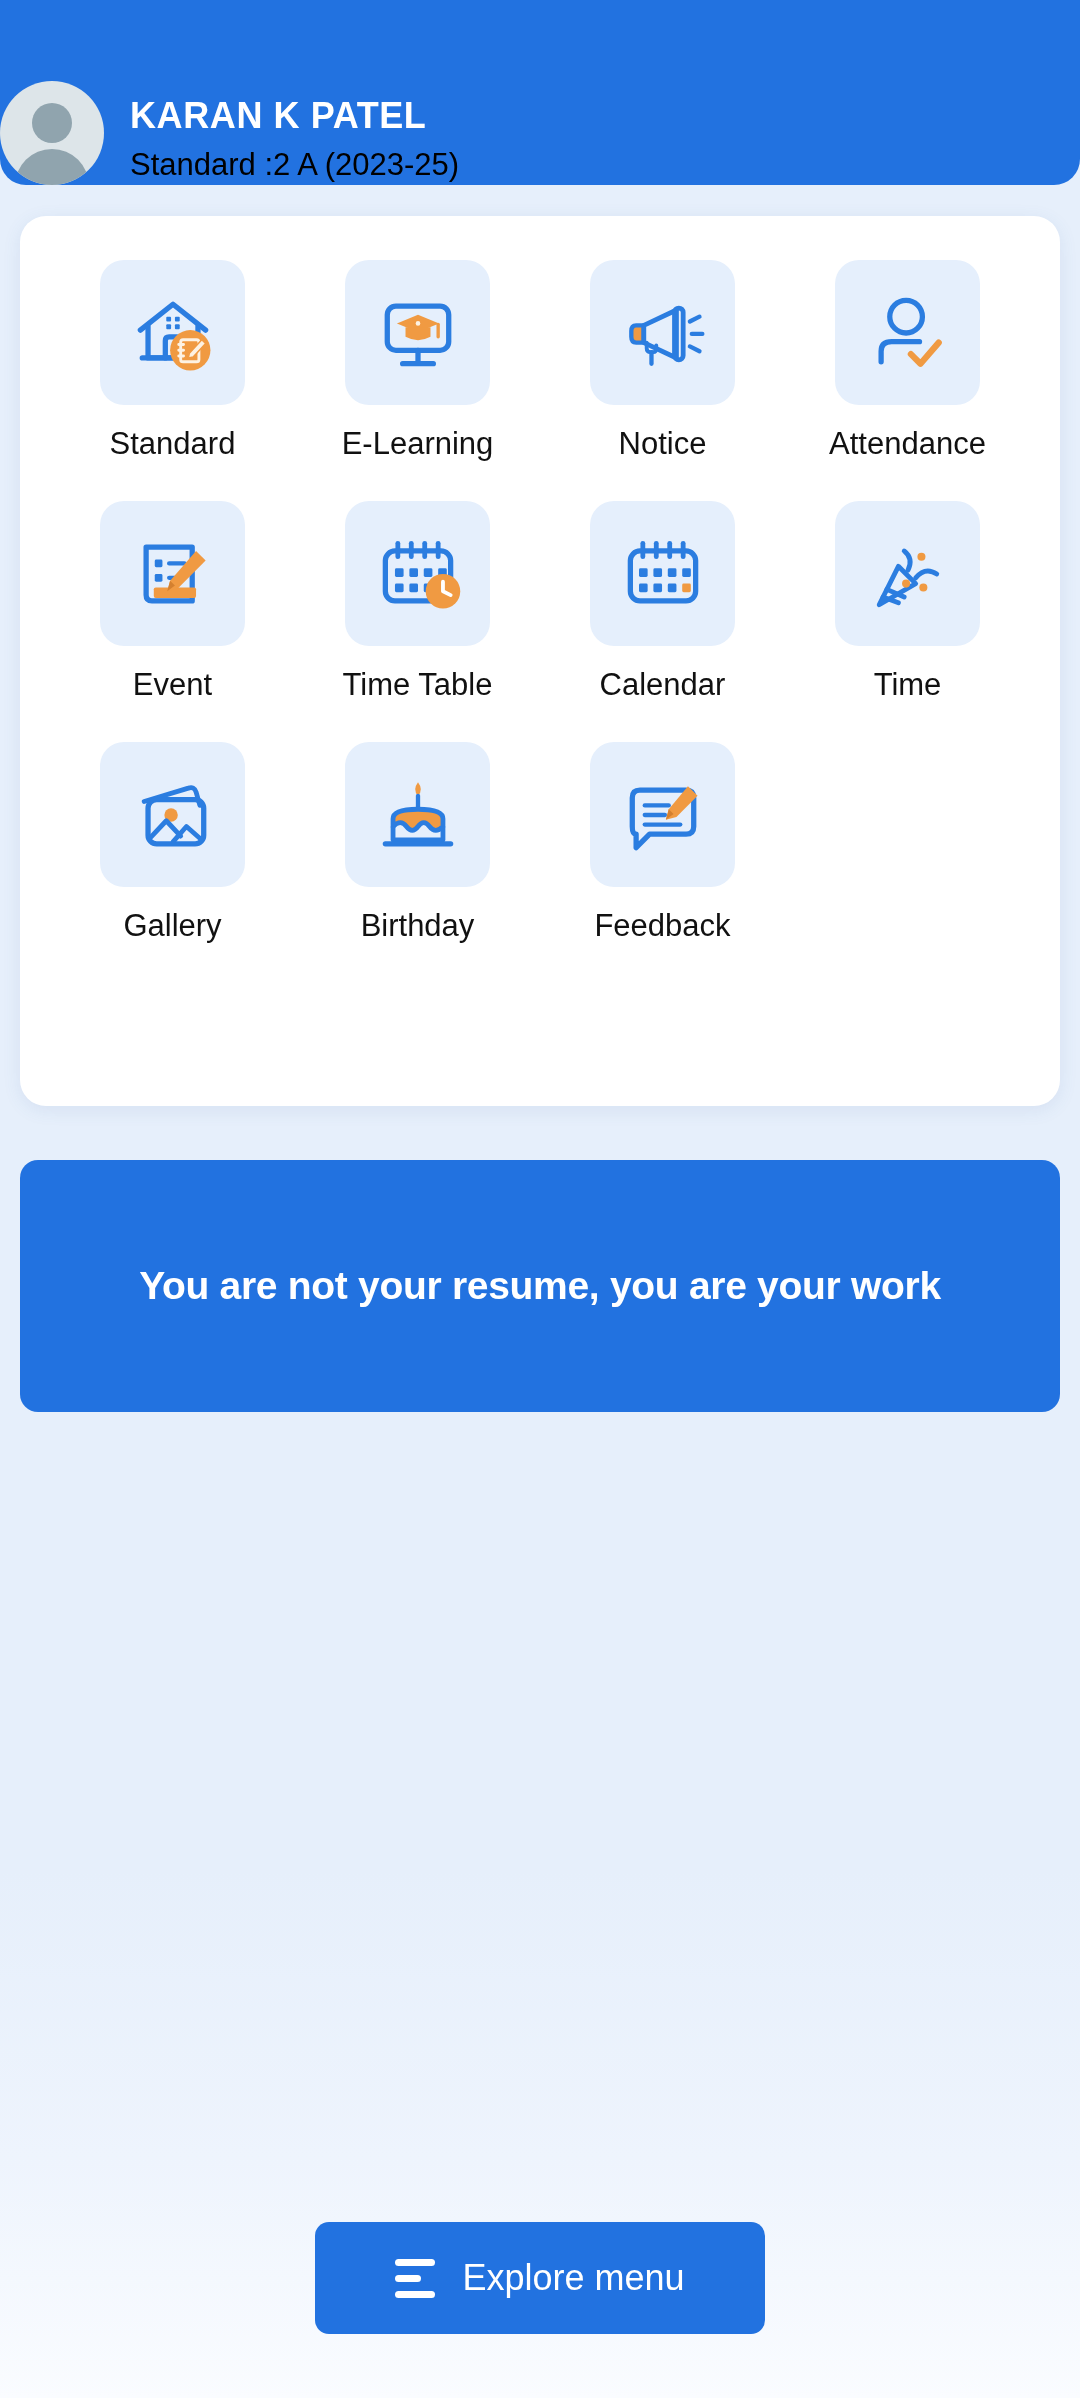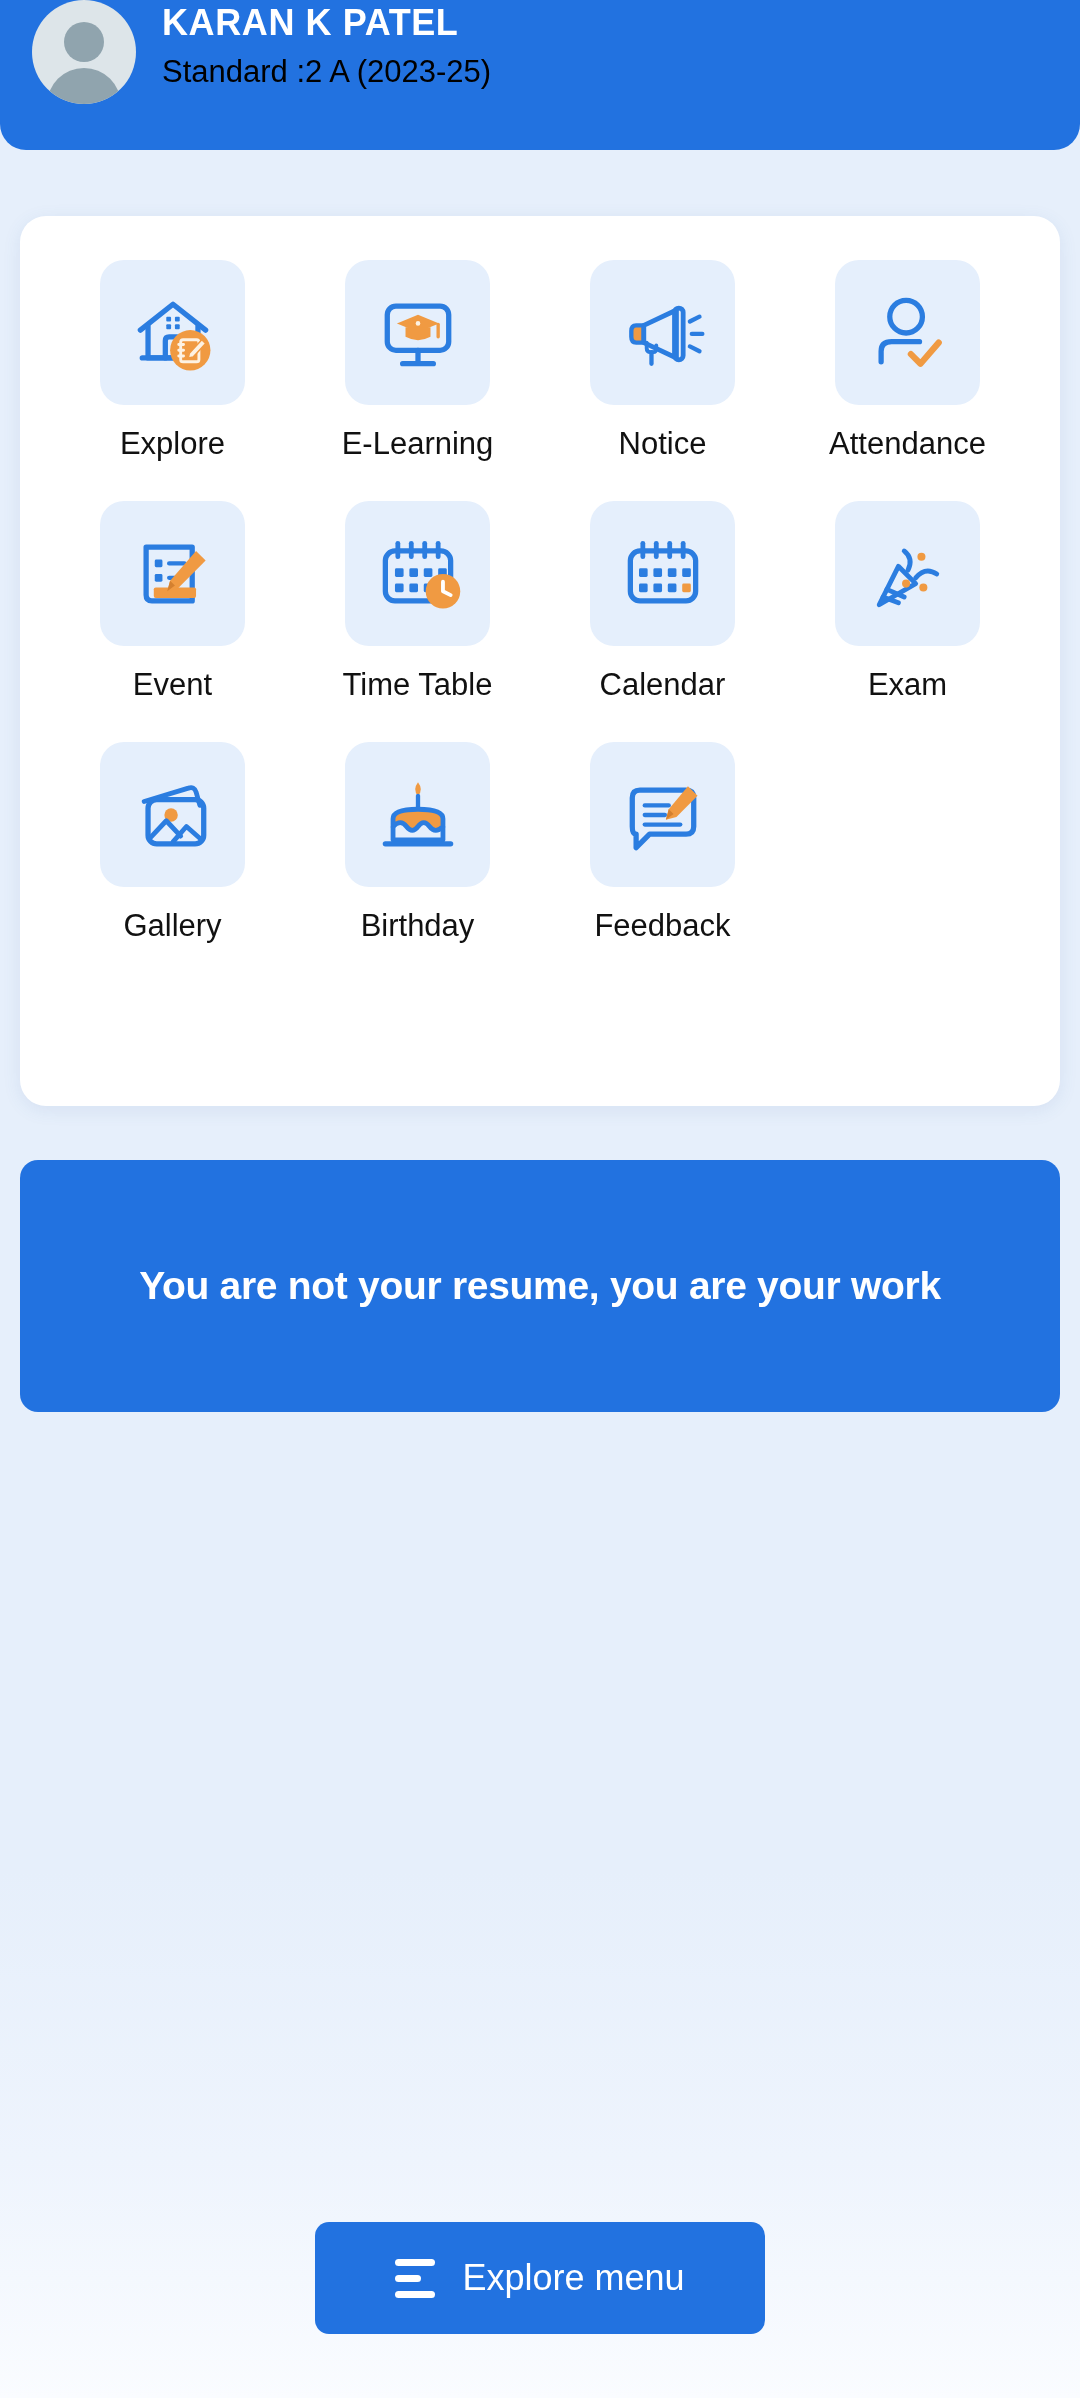--- a/index.html
+++ b/index.html
@@ -8,26 +8,25 @@
     font-family:"Liberation Sans", sans-serif;
     overflow:hidden;
   }
   body {
     background:linear-gradient(180deg,#e6effb 0%,#e6effb 78%,#eef4fd 90%,#fafcff 100%);
     position:relative;
   }
 
   
   .header {
-    height:150px;
+    height:185px;
     background:#2272e0;
     border-radius:0 0 26px 26px;
     display:flex;
-    align-items:flex-start;
-    padding-left:32px;
+    align-items:flex-end;
   }
   .avatar {
     width:104px; height:104px;
     border-radius:50%;
     background:#dde5e9;
     position:relative;
     flex:none;
     overflow:hidden;
   }
   .avatar .av-head {
@@ -186,21 +185,21 @@
             <rect x="52" y="41" width="5" height="5" rx="1"></rect>
           </g>
           <circle cx="68" cy="68" r="21" fill="#f09a42"></circle>
           <g fill="none" stroke="#fdf2e3" stroke-width="3" stroke-linecap="round" stroke-linejoin="round">
             <rect x="58" y="57" width="19" height="23" rx="2.5"></rect>
             <path d="M56 62 h5 M56 68 h5 M56 74 h5"></path>
             <path d="M80 57 L84 61 L71 75 L66 76 L67 71 Z" fill="#fdf2e3" stroke="#f09a42" stroke-width="1.6"></path>
           </g>
         </svg>
       </div>
-      <div class="tile-label">Explore</div>
+      <div class="tile-label">Standard</div>
     </div>
 
     <div class="tile">
       <div class="tile-box">
         <svg viewBox="0 0 100 100">
           <rect x="18" y="22" width="64" height="46" rx="9" fill="none" stroke="#2b7de0" stroke-width="5.5"></rect>
           <path d="M50 68 L50 80 M34 82 L66 82" fill="none" stroke="#2b7de0" stroke-width="5.5" stroke-linecap="round"></path>
           <path d="M50 31 L72 40 L50 49 L28 40 Z" fill="#f09a42"></path>
           <path d="M37 44 L37 54 Q50 61 63 54 L63 44" fill="#f09a42"></path>
           <path d="M71 41 L71 54" stroke="#f09a42" stroke-width="3.5" stroke-linecap="round" fill="none"></path>
@@ -322,21 +321,21 @@
             <path d="M46 26 Q56 34 50 46"></path>
             <path d="M58 54 Q68 42 80 50"></path>
           </g>
           <g fill="#f09a42">
             <circle cx="64" cy="32" r="4.2"></circle>
             <circle cx="48" cy="60" r="4.2"></circle>
             <circle cx="66" cy="64" r="4.2"></circle>
           </g>
         </svg>
       </div>
-      <div class="tile-label">Exam</div>
+      <div class="tile-label">Time</div>
     </div>
 
     <div class="tile">
       <div class="tile-box">
         <svg viewBox="0 0 100 100">
           <path d="M20 36 L66 22 Q72 20 74 26 L78 40" fill="none" stroke="#2b7de0" stroke-width="5" stroke-linecap="round" stroke-linejoin="round"></path>
           <rect x="24" y="34" width="58" height="46" rx="9" fill="none" stroke="#2b7de0" stroke-width="5.5"></rect>
           <circle cx="48" cy="50" r="7" fill="#f09a42"></circle>
           <path d="M26 74 L43 56 L58 72" fill="none" stroke="#2b7de0" stroke-width="5" stroke-linecap="round" stroke-linejoin="round"></path>
           <path d="M50 78 L64 62 L80 76" fill="none" stroke="#2b7de0" stroke-width="5" stroke-linecap="round" stroke-linejoin="round"></path>

